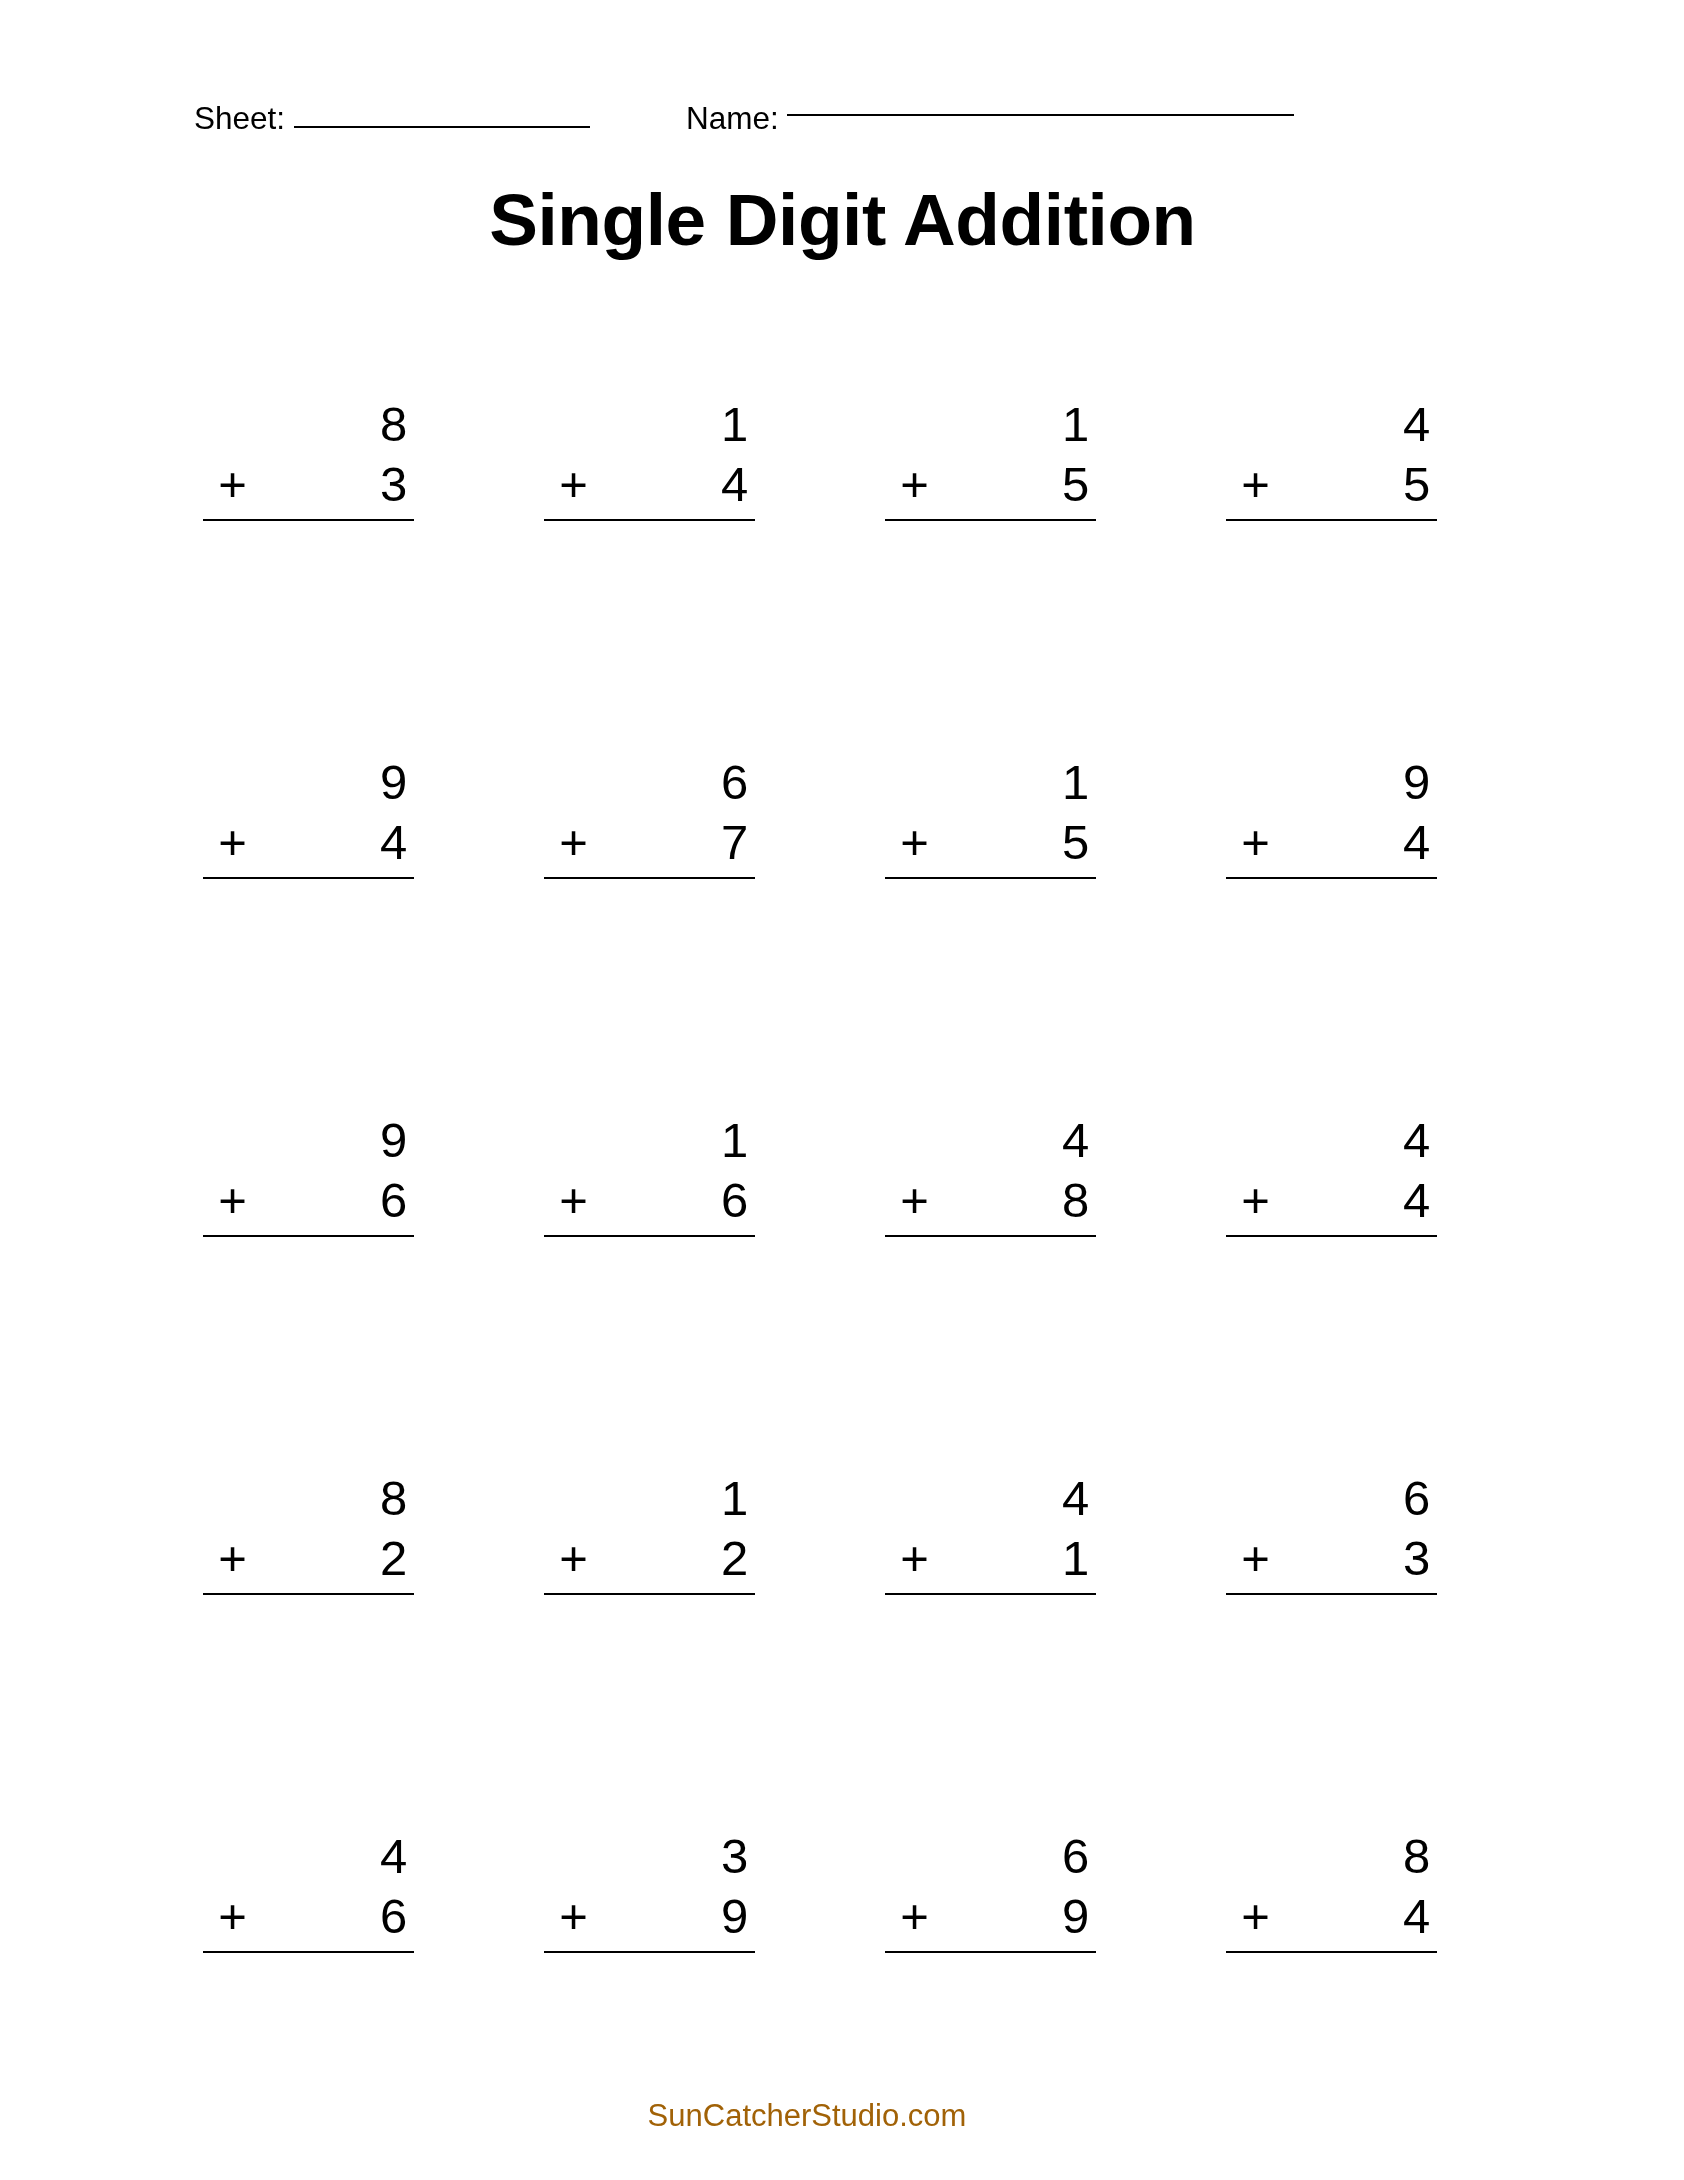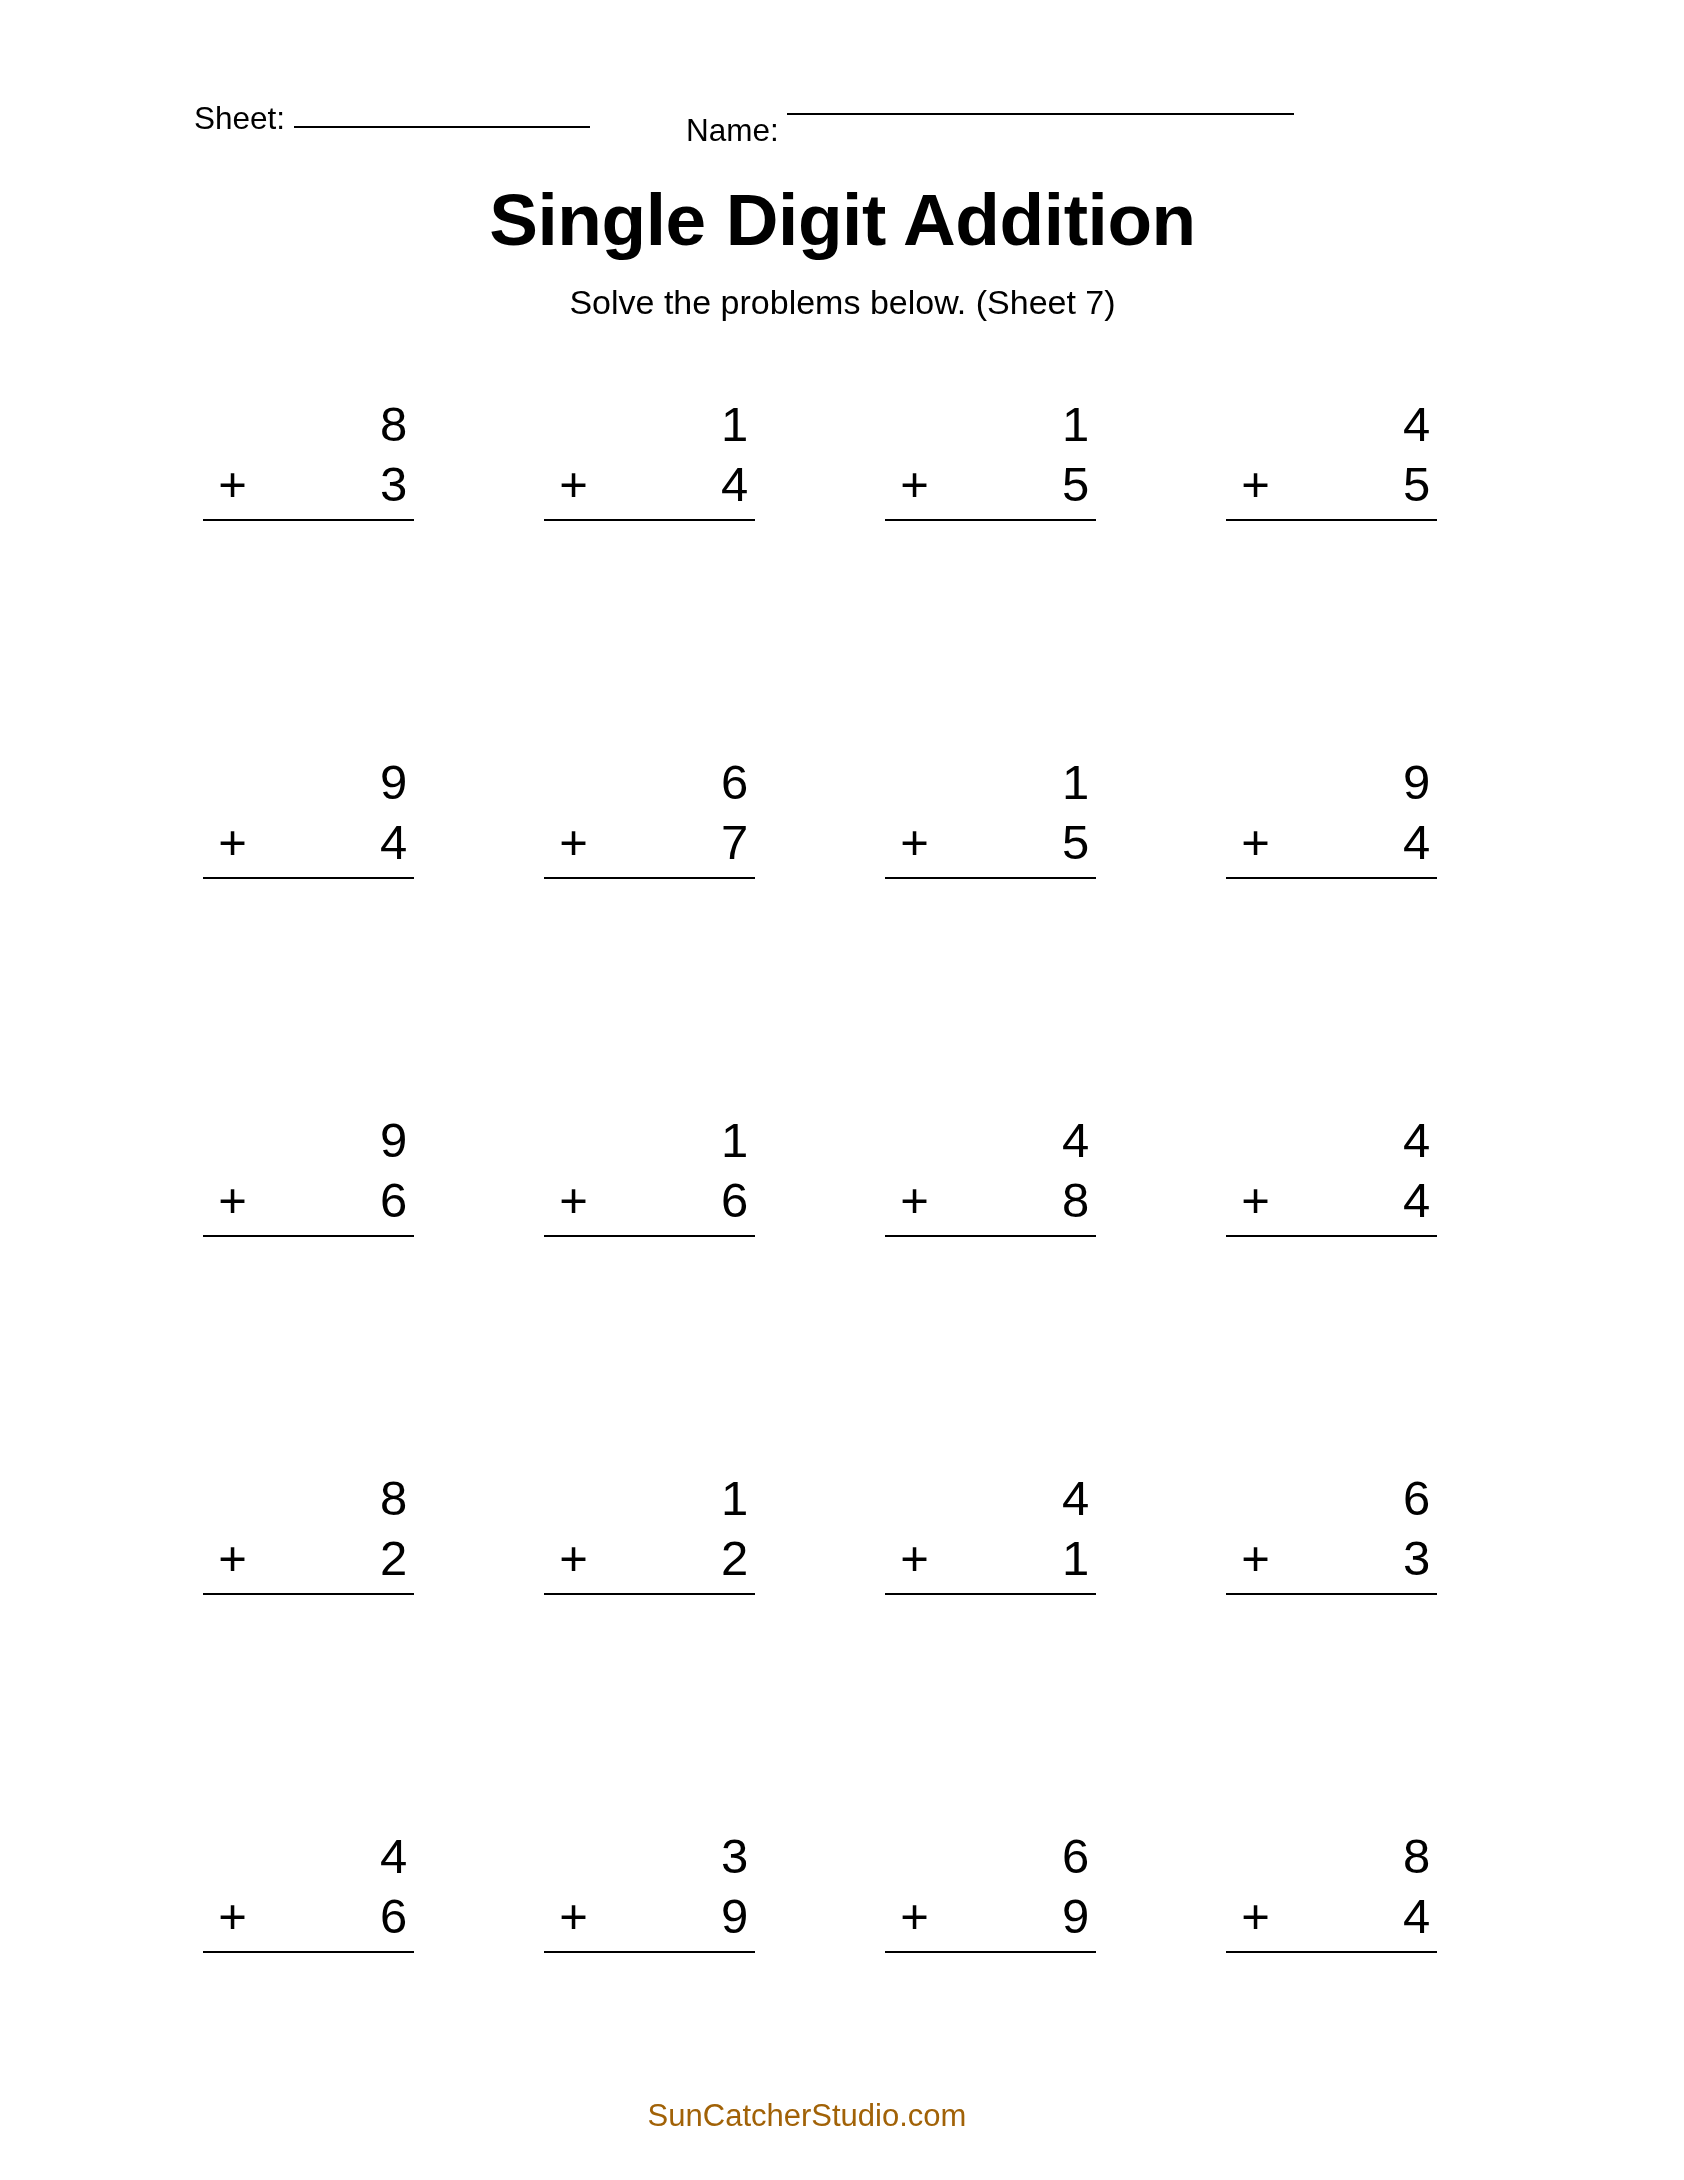--- a/index.html
+++ b/index.html
@@ -36,23 +36,22 @@
     left: 194px;
     top: 0;
     display: flex;
     align-items: flex-end;
   }
   .name-group {
     position: absolute;
     left: 1095px;
     top: 0;
     display: flex;
-    align-items: flex-start;
+    align-items: center;
     transform: translateX(-409px);
-    margin-top: 12px;
   }
   .field-label {
     font-size: 31.5px;
     line-height: 34px;
     white-space: nowrap;
   }
   .rule {
     border-bottom: 2.6px solid #000;
     margin-left: 8.5px;
     margin-bottom: 6.8px;
@@ -151,21 +150,20 @@
       <span class="field-label">Sheet:</span>
       <span class="rule date"></span>
     </div>
     <div class="name-group">
       <span class="field-label">Name:</span>
       <span class="rule name"></span>
     </div>
   </div>
 
   <div class="title">Single Digit Addition</div>
-  <div class="subtitle">Solve the problems below. (Sheet 7)</div>
 
   <div class="grid">
 
     <div class="problem">
       <div class="prob-inner">
         <div class="top-num">8</div>
         <div class="bottom-row">
           <span class="op">+</span>
           <span>3</span>
         </div>

